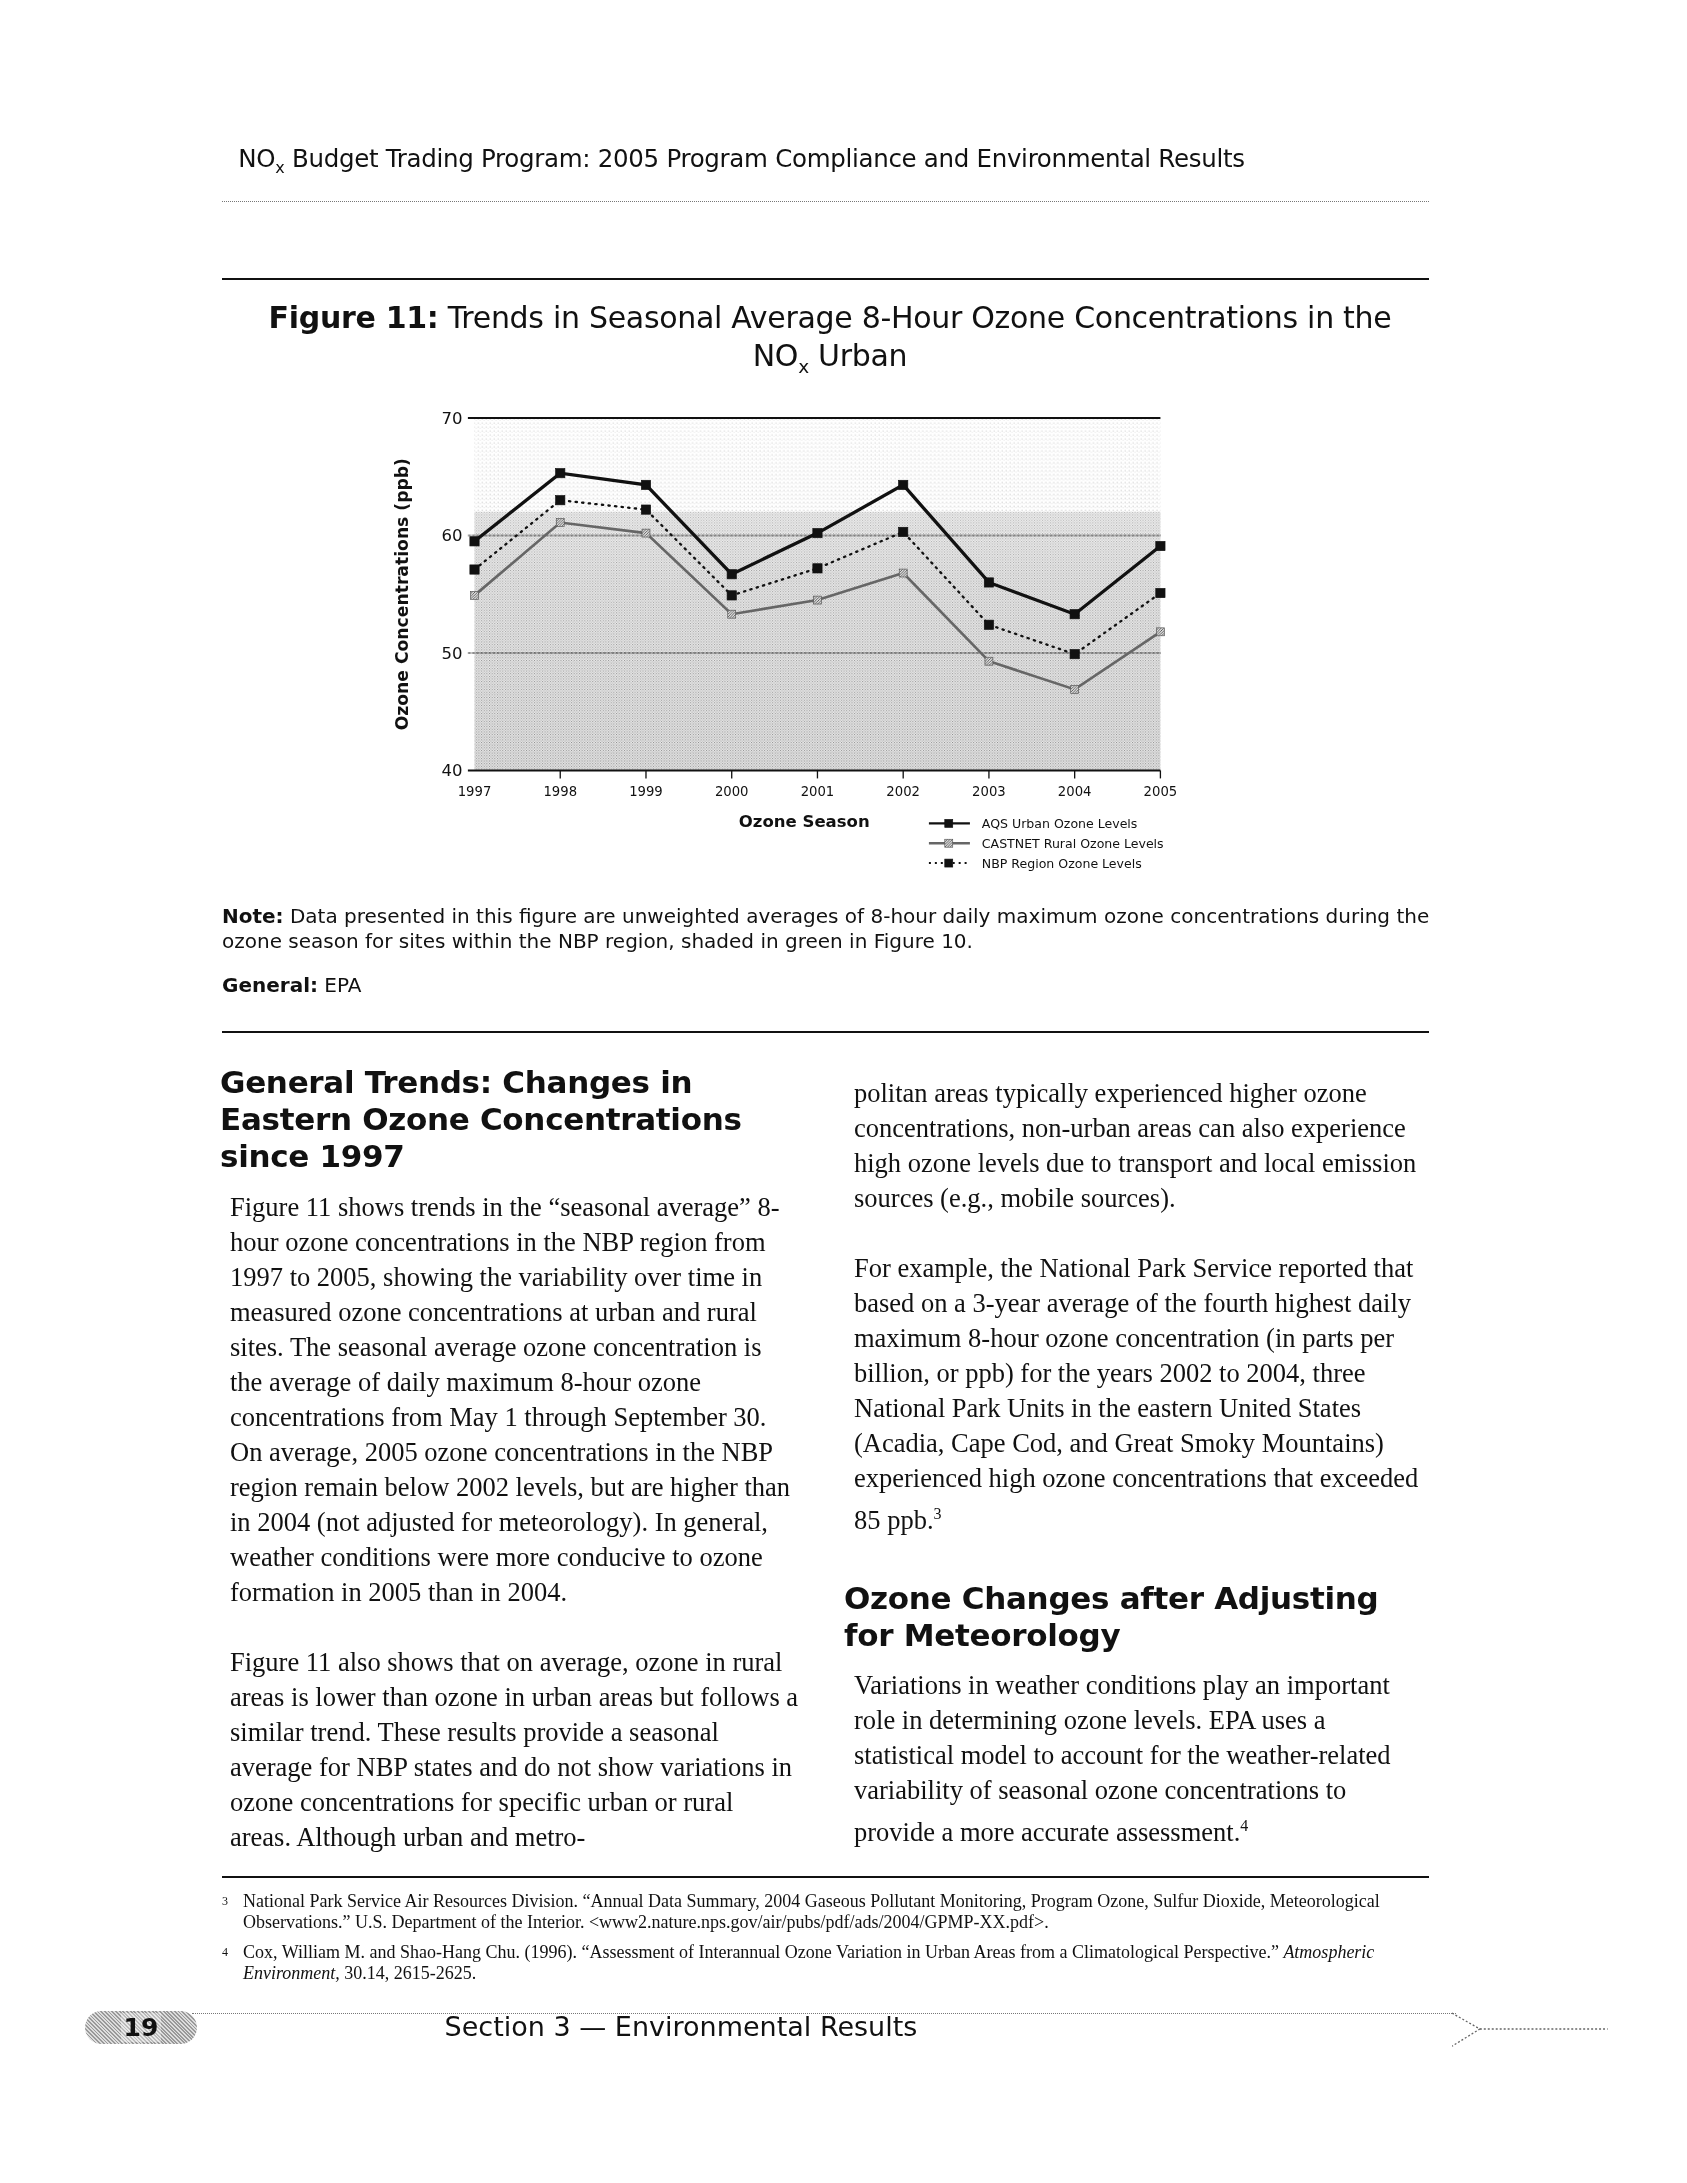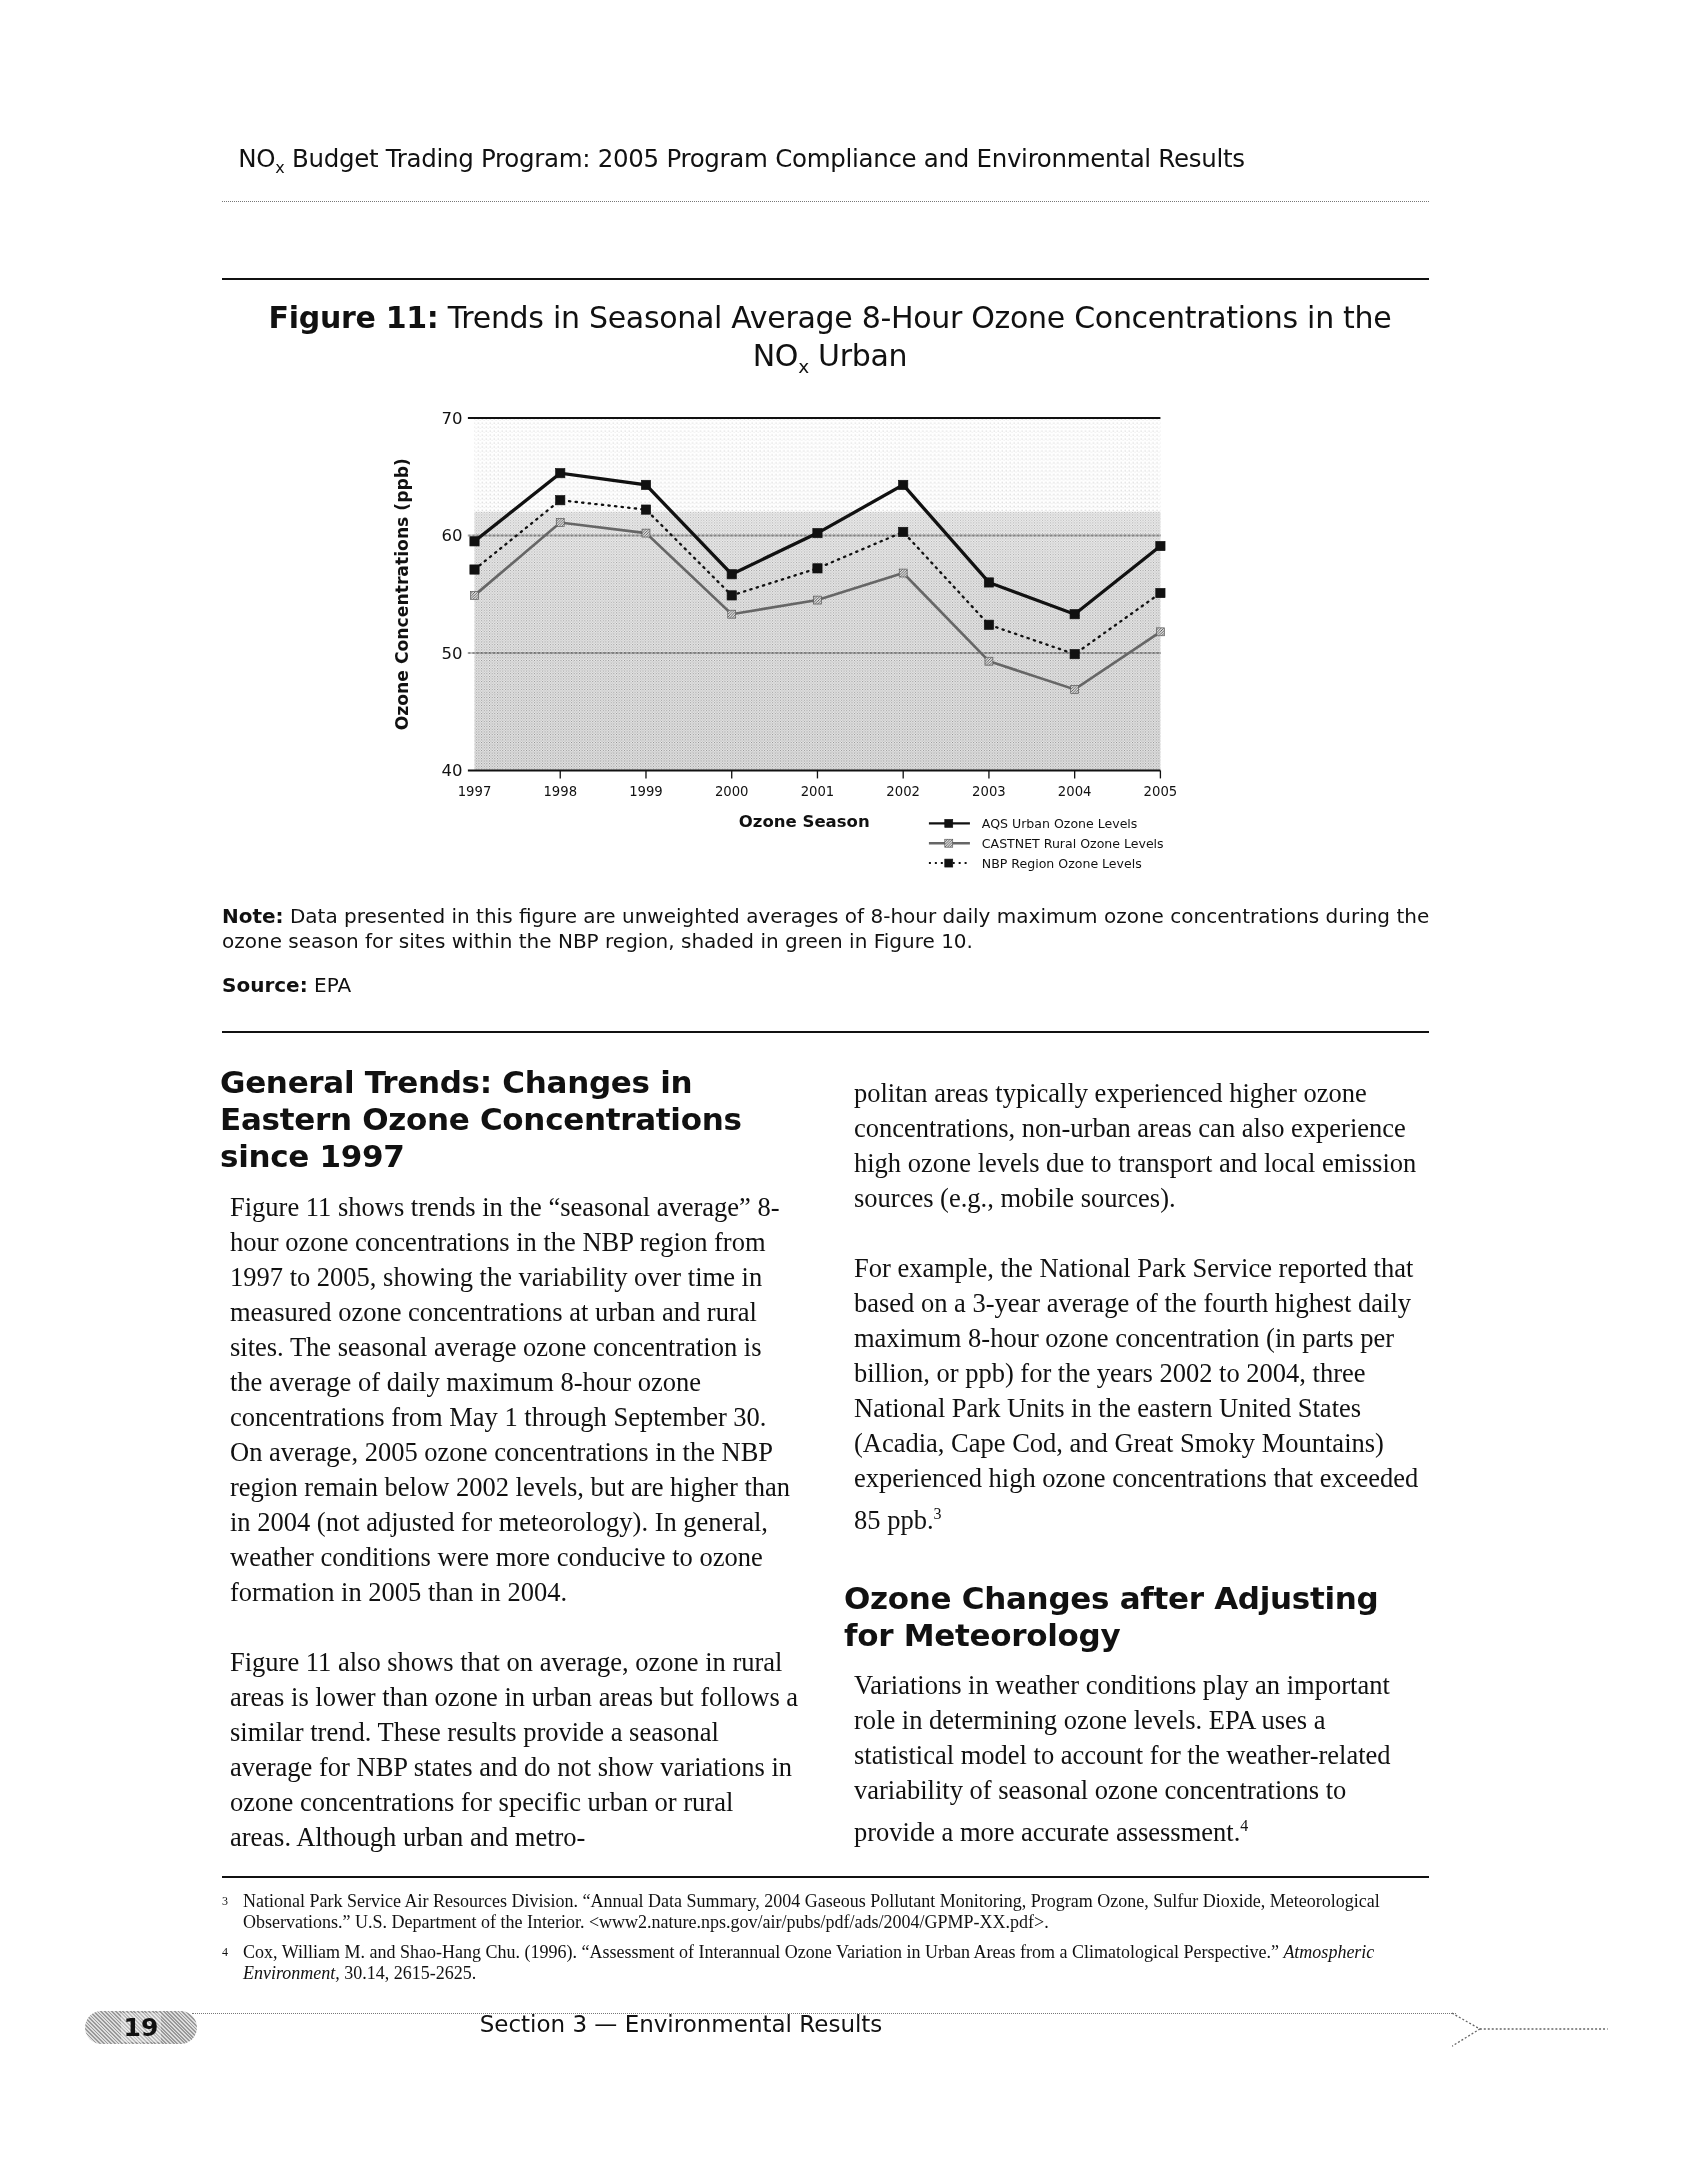--- a/index.html
+++ b/index.html
@@ -28,21 +28,21 @@
   #right-col { left:844px; top:1066px; }
   .gap { height:14.6px; }
   .gap-lg { height:33px; }
   #footnotes { left:222px; width:1211px; top:1891px; font-family:"Liberation Serif", serif; font-size:18px; line-height:21px; }
   .fn { display:flex; margin-bottom:9.3px; }
   .fn-num { width:21px; font-size:12px; vertical-align:super; flex:none; }
   .fn-body i { font-style:italic; }
   #page-badge { left:85px; top:2011px; width:112px; height:33px; border-radius:16.5px;
     background:repeating-linear-gradient(45deg,#999 0 1.3px,#ddd 1.3px 2.6px); display:flex; align-items:center; justify-content:center; }
   #page-number { font-family:"DejaVu Sans", sans-serif; font-weight:bold; font-size:25px; color:#111; background:rgba(255,255,255,0.35); padding:0 2.6px; }
-  #footer-section { left:0; width:1362px; top:2011px; text-align:center; font-family:"DejaVu Sans", sans-serif; font-size:23px; }
+  #footer-section { left:0; width:1362px; top:2011px; text-align:center; font-family:"DejaVu Sans", sans-serif; font-size:27px; }
 </style>
 </head>
 <body>
 
 <div id="running-head" class="abs sans"><span>NO</span><sub>x</sub><span> Budget Trading Program: 2005 Program Compliance and Environmental Results</span></div>
 <div class="abs dotted-rule" style="left:222px; width:1207px; top:201px;"></div>
 
 <div class="abs solid-rule" style="left:222px; width:1207px; top:278px;"></div>
 <div id="fig-title" class="abs sans">
   <b>Figure 11:</b><span> Trends in Seasonal Average 8-Hour Ozone Concentrations in the NO</span><sub>x</sub><span> Urban</span><br>
@@ -159,21 +159,21 @@
       </g>
       <g>
         <line x1="845" x2="907" y1="715" y2="715" stroke="#111" stroke-width="3" stroke-dasharray="3,6"></line>
         <rect x="869" y="709" width="12" height="12" fill="#111" stroke="#111" stroke-width="1"></rect>
         <text x="925" y="722" class="legend-text">NBP Region Ozone Levels</text>
       </g>
     </g>
 </svg>
 
 <div id="note" class="abs sans"><b>Note:</b><span> Data presented in this figure are unweighted averages of 8-hour daily maximum ozone concentrations during the ozone season for sites within the NBP region, shaded in green in Figure 10.</span></div>
-<div id="source" class="abs sans"><b>Source:</b><span> EPA</span></div>
+<div id="source" class="abs sans"><b>General:</b><span> EPA</span></div>
 <div class="abs solid-rule" style="left:222px; width:1207px; top:1031px;"></div>
 
 <div id="left-col" class="abs col">
   <h2 class="h2">General Trends: Changes in Eastern Ozone Concentrations since 1997</h2>
   <div style="height:5.3px"></div>
   <p class="p">Figure 11 shows trends in the “seasonal average” 8-hour ozone concentrations in the NBP region from 1997 to 2005, showing the variability over time in measured ozone concentrations at urban and rural sites. The seasonal average ozone concentration is the average of daily maximum 8-hour ozone concentrations from May 1 through September 30. On average, 2005 ozone concentrations in the NBP region remain below 2002 levels, but are higher than in 2004 (not adjusted for meteorology). In general, weather conditions were more conducive to ozone formation in 2005 than in 2004.</p>
   <div class="gap"></div>
   <p class="p">Figure 11 also shows that on average, ozone in rural areas is lower than ozone in urban areas but follows a similar trend. These results provide a seasonal average for NBP states and do not show variations in ozone concentrations for specific urban or rural areas. Although urban and metro-</p>
 </div>
 

